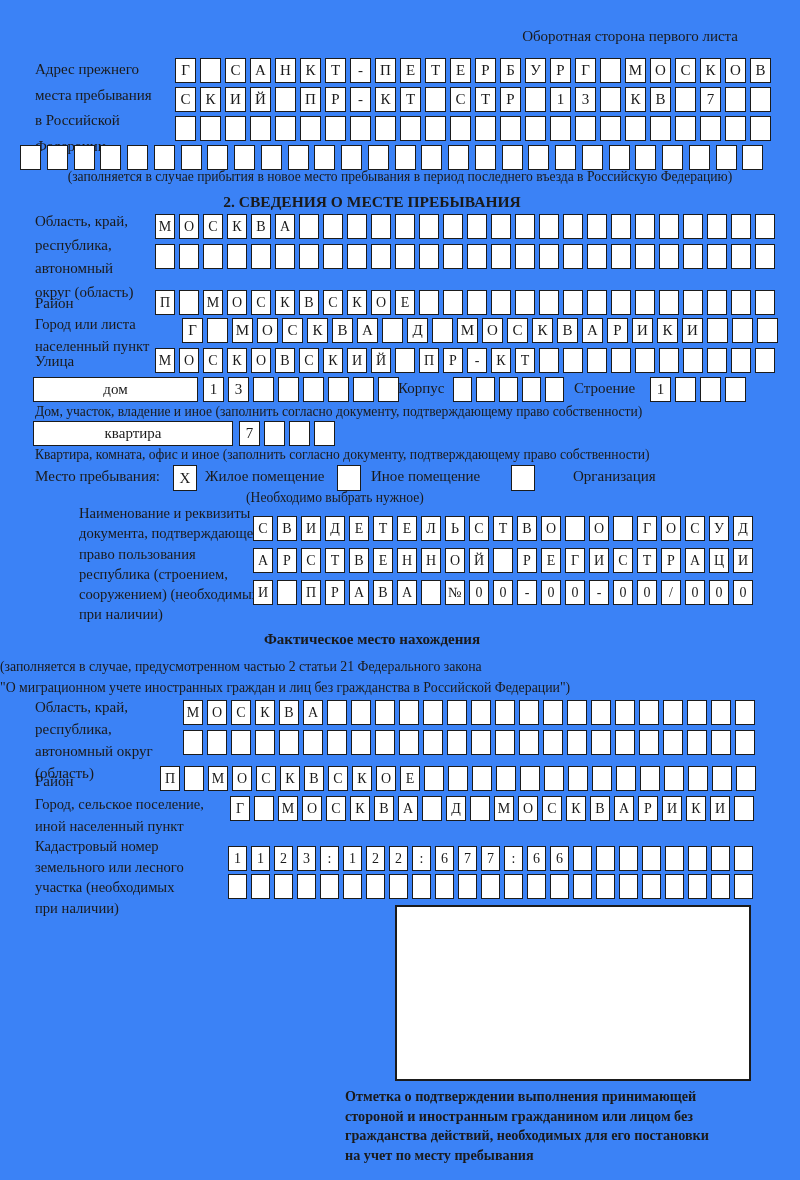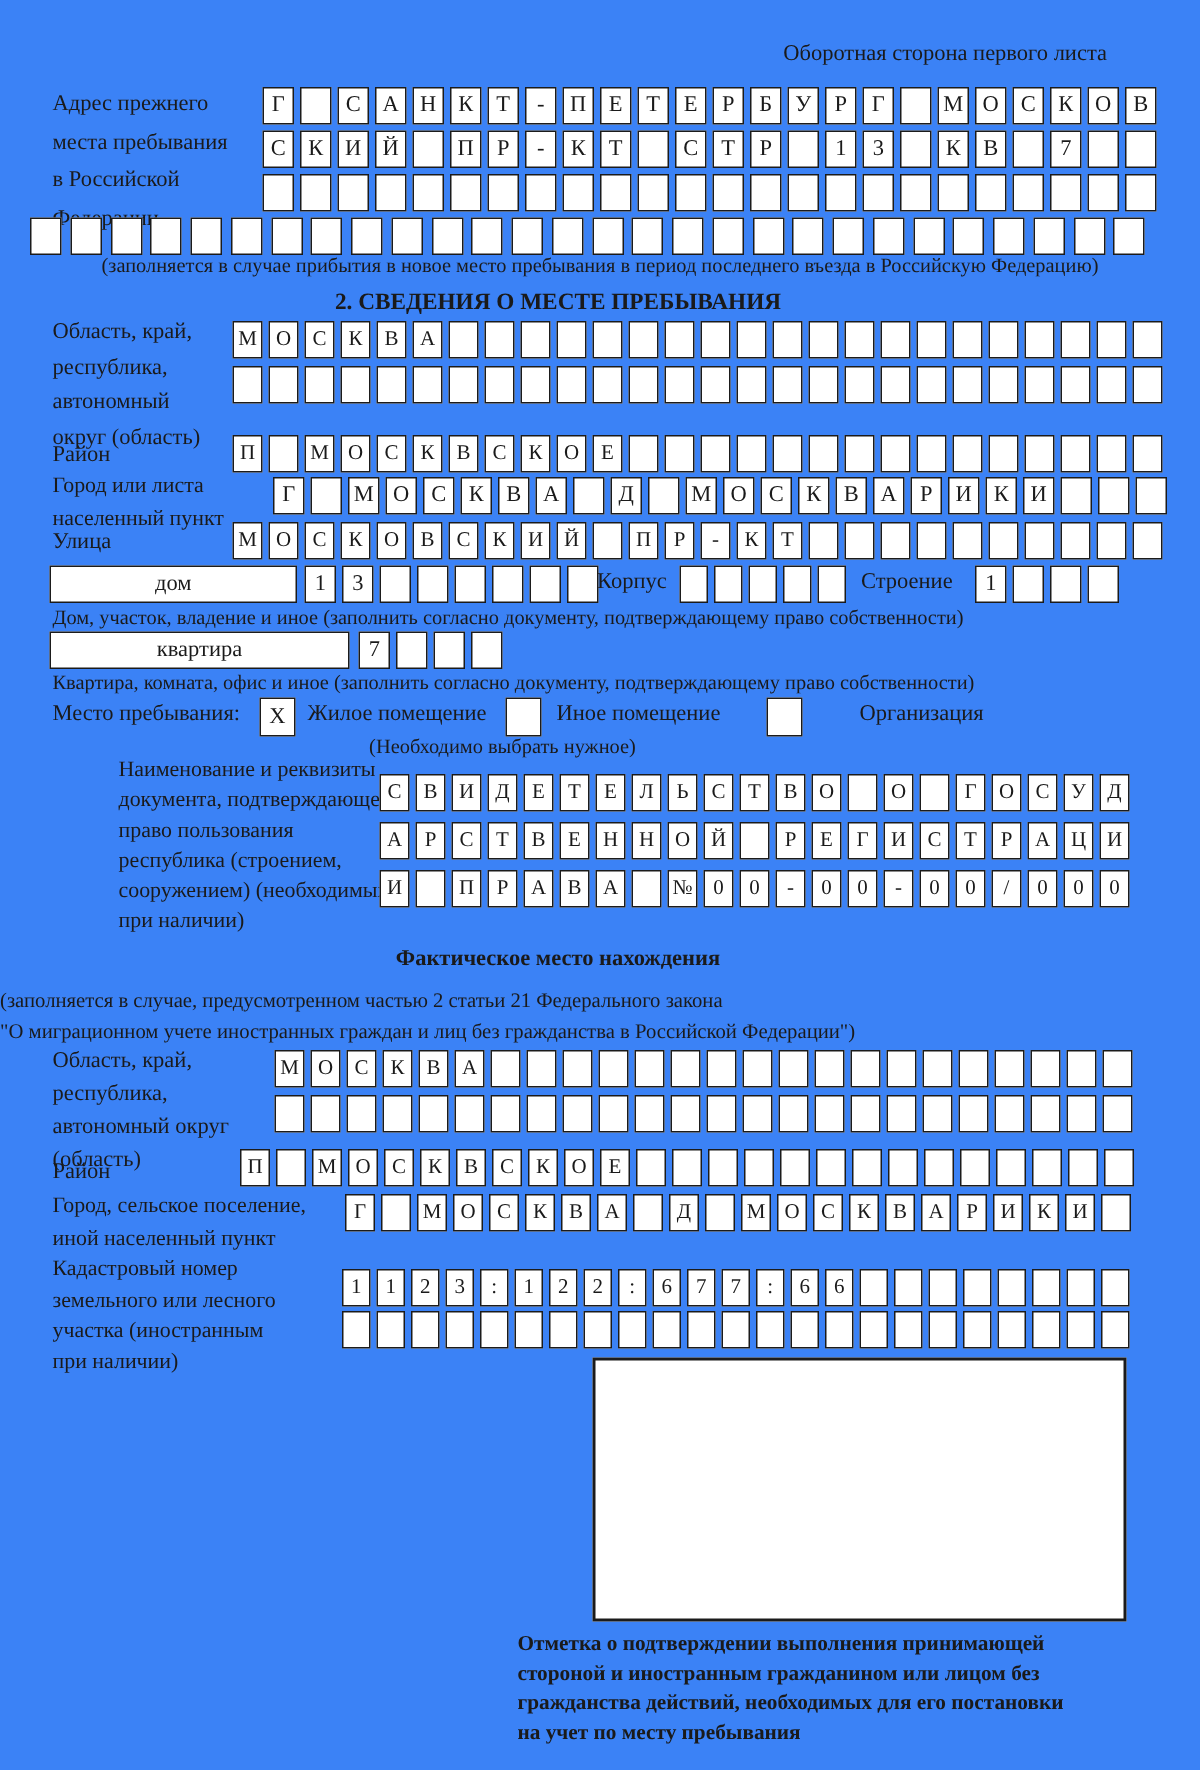--- a/index.html
+++ b/index.html
@@ -547,21 +547,21 @@
       <span class="cell">Р</span>
       <span class="cell">И</span>
       <span class="cell">К</span>
       <span class="cell">И</span>
       <span class="cell"></span>
     </div>
 
   <div class="lbl" style="left:35px;top:836px;line-height:20.5px;font-size:14.6px;">
       <div>Кадастровый номер</div>
       <div>земельного или лесного</div>
-      <div>участка (иностранным</div>
+      <div>участка (необходимых</div>
       <div>при наличии)</div>
     </div>
   <div class="cells w19" style="left:228px;top:846px;">
       <span class="cell">1</span>
       <span class="cell">1</span>
       <span class="cell">2</span>
       <span class="cell">3</span>
       <span class="cell">:</span>
       <span class="cell">1</span>
       <span class="cell">2</span>

